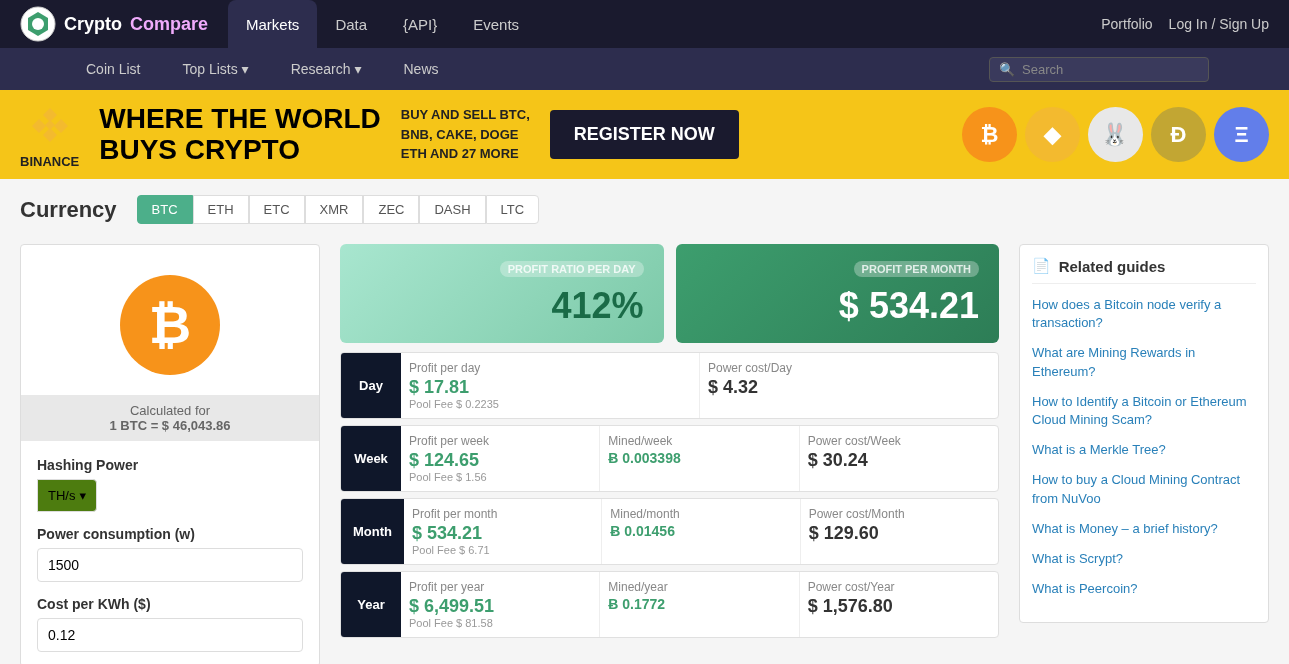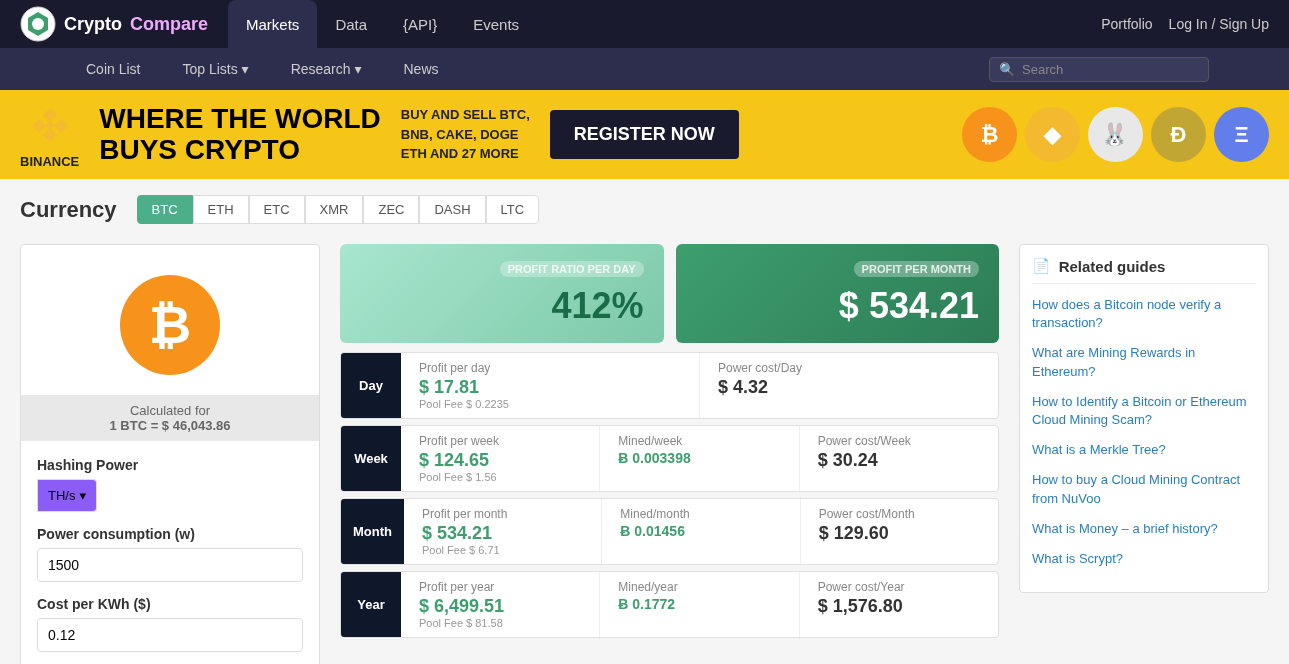--- a/index.html
+++ b/index.html
@@ -233,21 +233,21 @@
       gap: 0;
     }
     .hash-input-row input {
       flex: 1;
       border-radius: 4px 0 0 4px;
       border-right: none;
     }
     .hash-unit-btn {
       padding: 8px 10px;
       border: 1px solid #ddd;
-      background: #8b5cf6;
+      background: #4d7c0f;
       border-radius: 0 4px 4px 0;
       cursor: pointer;
       font-size: 13px;
       display: flex;
       align-items: flex-start;
       gap: 4px;
     }
 
     
     .center-panel {
@@ -310,21 +310,21 @@
       align-items: center;
       min-width: 60px;
       justify-content: center;
     }
     .mining-row-content {
       flex: 1;
       display: flex;
     }
     .mining-cell {
       flex: 1;
-      padding: 8px 18px;
+      padding: 8px 8px;
       border-right: 1px solid #eee;
     }
     .mining-cell:last-child { border-right: none; }
     .mining-cell-title {
       font-size: 12px;
       color: #888;
       margin-bottom: 2px;
     }
     .mining-cell-value {
       font-size: 18px;
@@ -608,16 +608,17 @@
         <span>Related guides</span>
       </div>
       <div id="guides-list">
           <a class="guide-link" href="#">How does a Bitcoin node verify a transaction?</a>
           <a class="guide-link" href="#">What are Mining Rewards in Ethereum?</a>
           <a class="guide-link" href="#">How to Identify a Bitcoin or Ethereum Cloud Mining Scam?</a>
           <a class="guide-link" href="#">What is a Merkle Tree?</a>
           <a class="guide-link" href="#">How to buy a Cloud Mining Contract from NuVoo</a>
           <a class="guide-link" href="#">What is Money – a brief history?</a>
           <a class="guide-link" href="#">What is Scrypt?</a>
+          <a class="guide-link" href="#">What is Peercoin?</a>
         </div>
     </div>
   </div>
 </div>
 
 </body></html>

